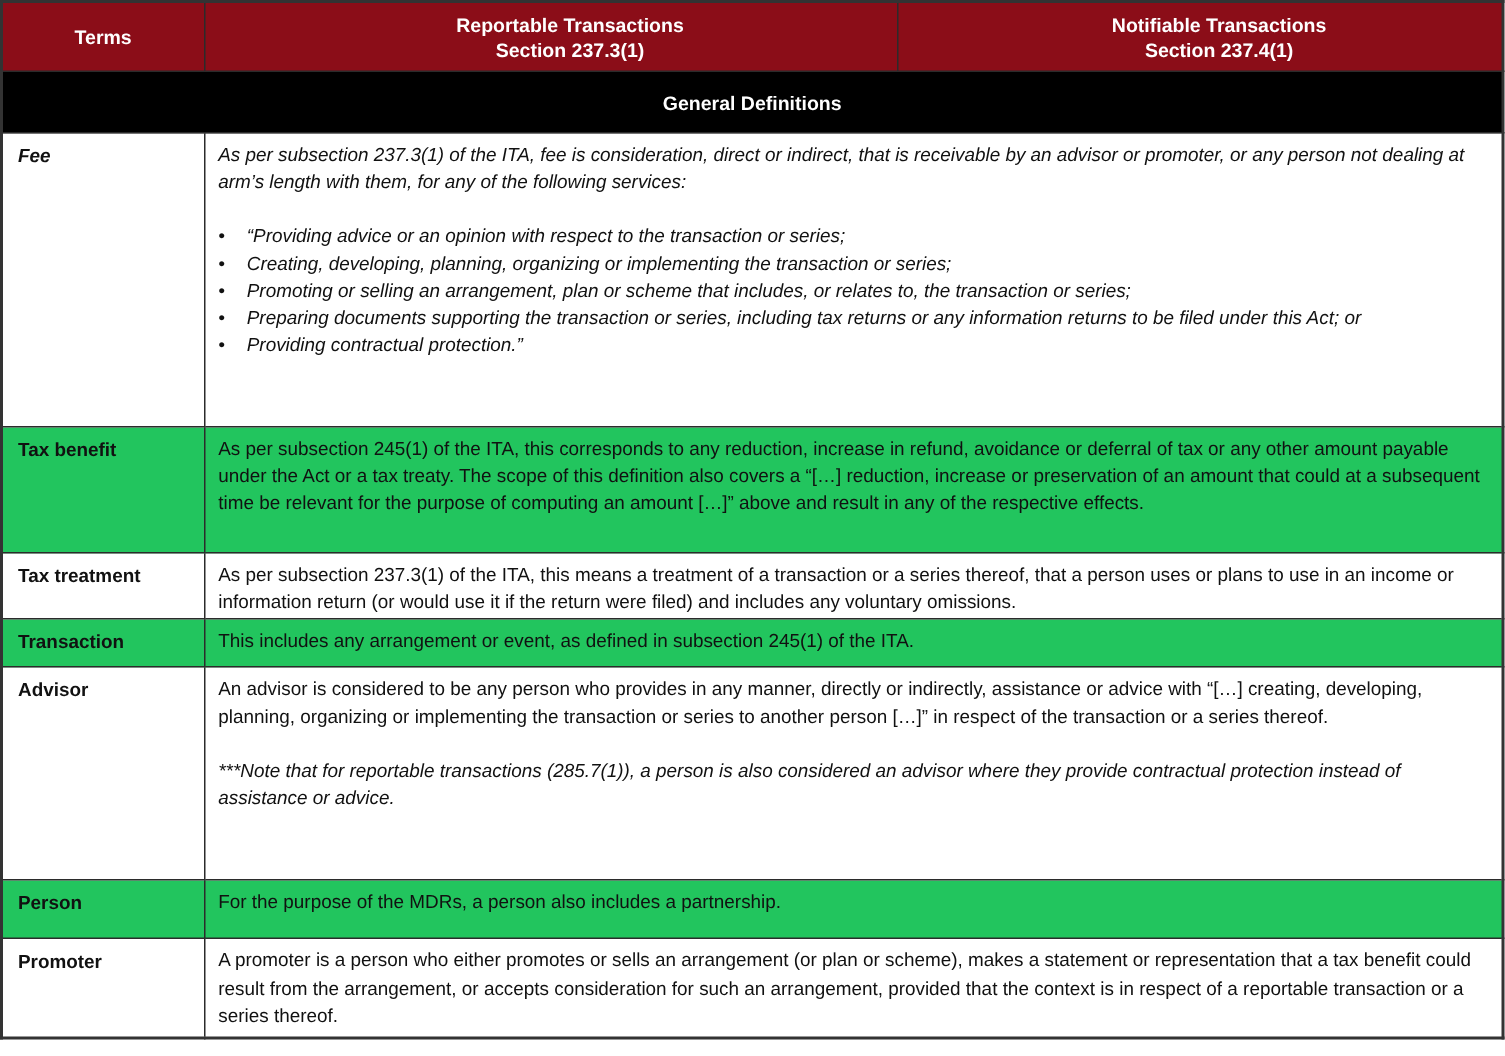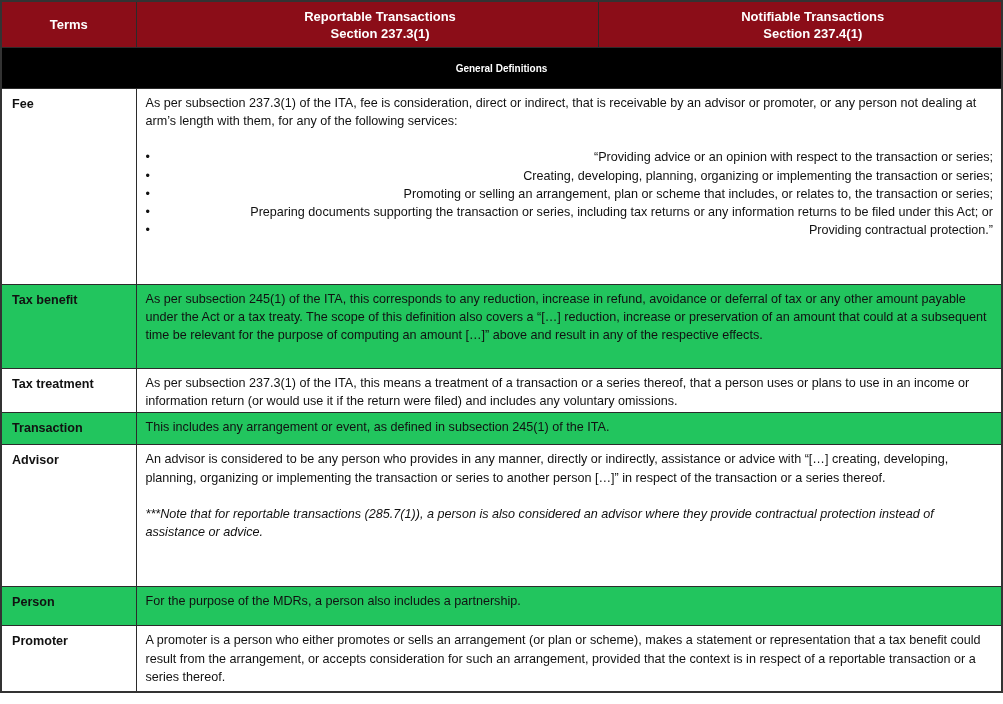--- a/index.html
+++ b/index.html
@@ -32,40 +32,40 @@
       line-height: 17px;
     }
     .hdr th .l { display: block; padding-left: 26px; }
     .section td {
       background: #000000;
       color: #ffffff;
       font-weight: bold;
       text-align: center;
       vertical-align: middle;
       height: 40px;
-      font-size: 10px;
+      font-size: 13px;
     }
     .term {
       font-weight: bold;
       padding: 6px 0 0 10px !important;
       line-height: 18px;
     }
     .def {
       padding: 5px 8px 2px 9px !important;
       line-height: 18.2px;
     }
     .white td { background: #ffffff; }
     .gray td { background: #22c55e; }
-    .def ul { margin: 0; padding: 0; list-style: none; text-align: right; }
+    .def ul { margin: 0; padding: 0; list-style: none; }
     .def ul li { position: relative; padding-left: 19px; }
     .def ul li::before { content: "•"; position: absolute; left: 0; top: 0; }
     .def p { margin: 0; }
     .gap { height: 18px; }
     .note { font-style: italic; }
-    .r-fee { height: 196px; }
+    .r-fee { height: 196px; font-style: italic; }
     .r-taxben { height: 84px; }
     .r-taxtr { height: 44px; }
     .r-trans { height: 32px; }
     .r-adv { height: 142px; }
     .r-person { height: 39px; }
     .r-prom { height: 66px; }
   </style>
 </head>
 <body>
 

